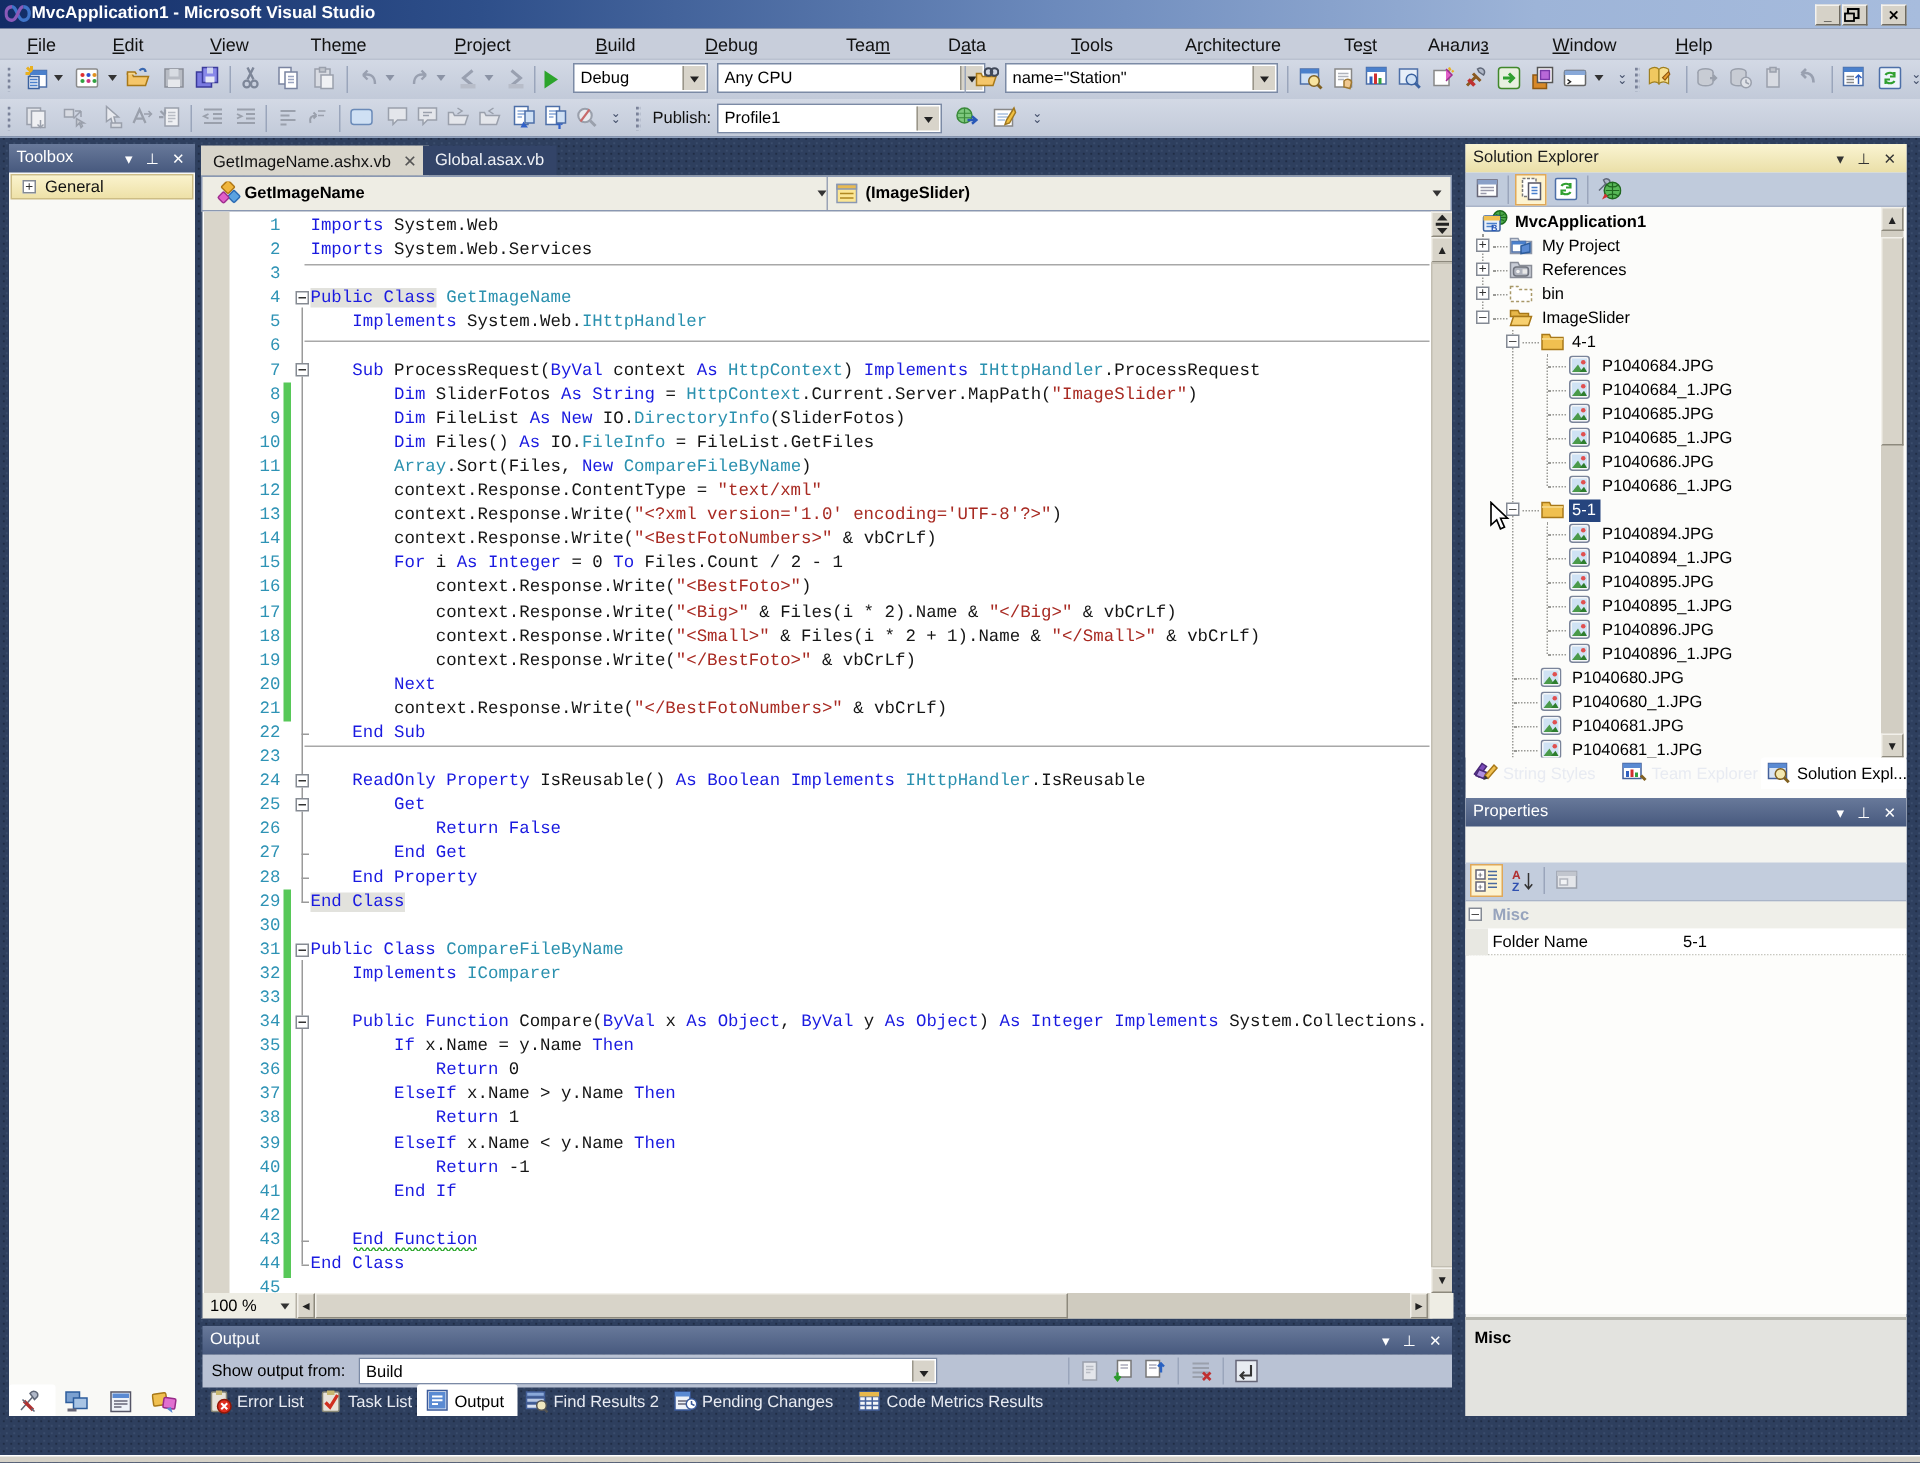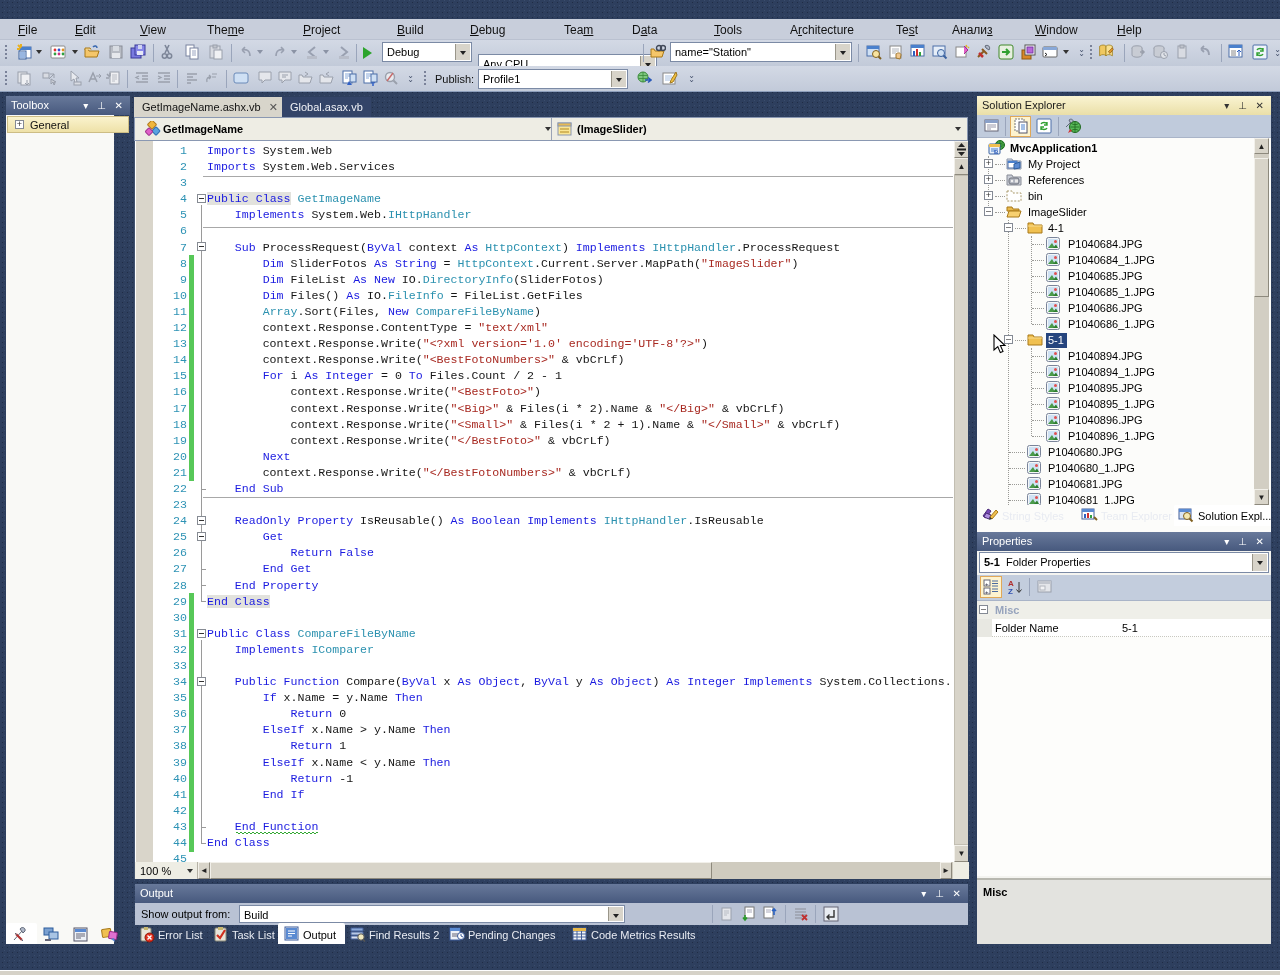--- a/index.html
+++ b/index.html
@@ -26,21 +26,21 @@
 .combo{position:absolute;height:20px;background:#fff;border:1px solid #7b8aa5;font-size:11px;color:#000}
 .combo .ct{position:absolute;left:4px;top:3px;white-space:nowrap}
 .combo .cb{position:absolute;right:1px;top:1px;bottom:1px;width:15px;background:#d8d4ca;border-left:1px solid #9a968a}
 .combo .cb:after{content:"";position:absolute;left:4px;top:7px;border-left:3px solid transparent;border-right:3px solid transparent;border-top:4px solid #222}
 .chev{position:absolute;top:8px;width:7px;height:9px;color:#44506b;font-size:8px;line-height:4px;text-align:center}
 
 .ptitle{position:absolute;height:19px;font-size:11px;color:#fff;background:linear-gradient(#68799a,#47597e);padding:3px 0 0 5px}
 .ptitle.focus{background:linear-gradient(#faf4d2,#eadfa8);color:#1a1a1a}
 .pbtns{position:absolute;right:4px;top:4px;font-size:10px;letter-spacing:3px;white-space:nowrap}
 
-#toolbox{left:6px;top:96px;width:108px;height:848px;background:#f9f9f6}
+#toolbox{left:6px;top:96px;width:124px;height:848px;background:#f9f9f6}
 #tbx-gen{position:absolute;left:1px;top:20px;width:122px;height:17px;background:linear-gradient(#faf3cd,#eee1a8);border:1px solid #cdbd85;font-size:11px;color:#111}
 
 #edit{left:134px;top:96px;width:834px;height:784px}
 .etab{position:absolute;top:1px;height:20px;font-size:11px;padding:4px 8px 0 8px;white-space:nowrap}
 #enav{position:absolute;left:0;top:21px;width:834px;height:24px;background:#eeede4;border:1px solid #8a98b2}
 #ecode{position:absolute;left:0;top:45px;width:834px;height:721px;background:#fff;border-left:1px solid #44546f;overflow:hidden}
 #emargin{position:absolute;left:1px;top:0;width:17px;height:721px;background:#d9d5ca}
 #escroll{position:absolute;left:819px;top:0;width:15px;height:721px;background:#d2cec3}
 #ehscroll{position:absolute;left:0;top:766px;width:834px;height:17px;background:#eeede4;border-left:1px solid #44546f}
 pre{font-family:"Liberation Mono",monospace;font-size:11.6px;line-height:16.09px}
@@ -72,20 +72,35 @@
 #output{left:135px;top:884px;width:833px;height:41px}
 
 #status{left:0;top:947px;width:1280px;height:23px;color:#fff;font-size:12px}
 #bottomedge{left:0;top:970px;width:1280px;height:5px;background:#d6d2c8;border-top:1px solid #fff}
 .wtab{position:absolute;background:#fff;border-radius:2px 2px 0 0}
 svg{display:block}
 </style>
 </head>
 <body>
 <div id="s">
+  <div id="title" class="abs">
+    <svg class="abs" style="left:3px;top:2px" width="18" height="14" viewBox="0 0 18 14">
+      <path d="M5 2.5 C8.5 2.5 8.5 11.5 12.5 11.5 C15.5 11.5 16.5 9 16.5 7 C16.5 5 15.5 2.5 12.5 2.5" fill="none" stroke="#3f74c8" stroke-width="2.2"></path>
+        <path d="M12.5 2.5 C9 2.5 9 11.5 5 11.5 C2 11.5 1 9 1 7 C1 5 2 2.5 5 2.5" fill="none" stroke="#8a5ab8" stroke-width="2.2"></path>
+    </svg>
+    <span class="txt">MvcApplication1 - Microsoft Visual Studio</span>
+    <span class="wbtn" style="right:53px">_</span>
+    <span class="wbtn" style="right:35px">
+        <svg width="11" height="10" viewBox="0 0 11 10" style="margin-top:1px">
+          <rect x="3" y="1" width="7" height="6" fill="none" stroke="#000" stroke-width="1.4"></rect>
+          <rect x="1" y="4" width="6" height="5" fill="#d6d2c8" stroke="#000" stroke-width="1.2"></rect>
+        </svg>
+      </span>
+    <span class="wbtn" style="right:9px">✕</span>
+  </div>
   <div id="menu" class="abs">
     <span class="mi" style="left:18px"><u>F</u>ile</span>
     <span class="mi" style="left:75px"><u>E</u>dit</span>
     <span class="mi" style="left:140px"><u>V</u>iew</span>
     <span class="mi" style="left:207px">The<u>m</u>e</span>
     <span class="mi" style="left:303px"><u>P</u>roject</span>
     <span class="mi" style="left:397px"><u>B</u>uild</span>
     <span class="mi" style="left:470px"><u>D</u>ebug</span>
     <span class="mi" style="left:564px">Tea<u>m</u></span>
     <span class="mi" style="left:632px">D<u>a</u>ta</span>
@@ -165,21 +180,21 @@
     <svg class="ico" style="left:336px;top:4px" viewBox="0 0 16 16">
         <path d="M5 3 L11 8 L5 13" fill="none" stroke="#99a0b0" stroke-width="2"></path>
         <rect x="3" y="12" width="10" height="3" fill="#b8bdc9"></rect>
       </svg>
     <div class="tsep" style="left:356px"></div>
     <div class="abs" style="left:363px;top:7px;width:0;height:0;border-top:6px solid transparent;border-bottom:6px solid transparent;border-left:9px solid #2ca42c"></div>
     <span class="combo" style="left:382px;top:2px;width:90px">
         <span class="ct">Debug</span>
         <span class="cb"></span>
       </span>
-    <span class="combo" style="left:478px;top:14px;width:179px">
+    <span class="combo" style="left:478px;top:2px;width:179px">
         <span class="ct">Any CPU</span>
         <span class="cb"></span>
       </span>
     <div class="tsep" style="left:643px"></div>
     <svg class="ico" style="left:650px;top:4px" viewBox="0 0 16 16">
         <path d="M1 5 L1 13 L12 13 L14 7 L5 7 L4 5 Z" fill="#f5c66a" stroke="#a87818"></path>
         <circle cx="9" cy="4" r="2.5" fill="none" stroke="#404858" stroke-width="1.4"></circle>
         <circle cx="13" cy="4" r="2.5" fill="none" stroke="#404858" stroke-width="1.4"></circle>
       </svg>
     <span class="combo" style="left:670px;top:2px;width:182px">
@@ -816,26 +831,20 @@
     </div>
     <div id="sescroll" style="position:absolute;left:277px;top:42px;width:15px;height:367px;background:#d2cec3">
       <div class="sbtn" style="left:0;top:0;width:15px;height:16px;font-size:8px;line-height:15px">▲</div>
       <div class="sbtn" style="left:0;top:20px;width:15px;height:139px"></div>
       <div class="sbtn" style="left:0;top:351px;width:15px;height:16px;font-size:8px;line-height:15px">▼</div>
     </div>
   </div>
 
   <div id="props" class="abs">
     <div class="ptitle" style="left:0;top:0;width:294px">Properties<span class="pbtns">▾ ⊥ ✕</span></div>
-    <div style="position:absolute;left:1px;top:20px;width:292px;height:22px;background:#f4f4f0">
-      <span class="combo" style="left:1px;top:0px;width:290px;height:21px">
-          <span class="ct"><b>5-1</b>&nbsp; Folder Properties</span>
-          <span class="cb"></span>
-        </span>
-    </div>
     <div style="position:absolute;left:0;top:43px;width:294px;height:26px;background:#c3cddd;border-bottom:1px solid #a9b4c8">
       <div style="position:absolute;left:3px;top:1px;width:22px;height:22px;background:#fdf3cf;border:1px solid #e0a858"></div>
       <svg class="ico" style="left:6px;top:4px" viewBox="0 0 16 16">
           <rect x="1" y="1" width="6" height="6" fill="#fff" stroke="#667"></rect>
           <text x="2" y="6.5" font-size="6" fill="#334">+</text>
           <rect x="1" y="9" width="6" height="6" fill="#fff" stroke="#667"></rect>
           <text x="2" y="14.5" font-size="6" fill="#334">+</text>
           <path d="M9 2 H15 M9 4.5 H15 M9 7 H15 M9 10 H15 M9 12.5 H15" stroke="#4a6aa0"></path>
         </svg>
       <svg class="ico" style="left:31px;top:4px" viewBox="0 0 16 16">

